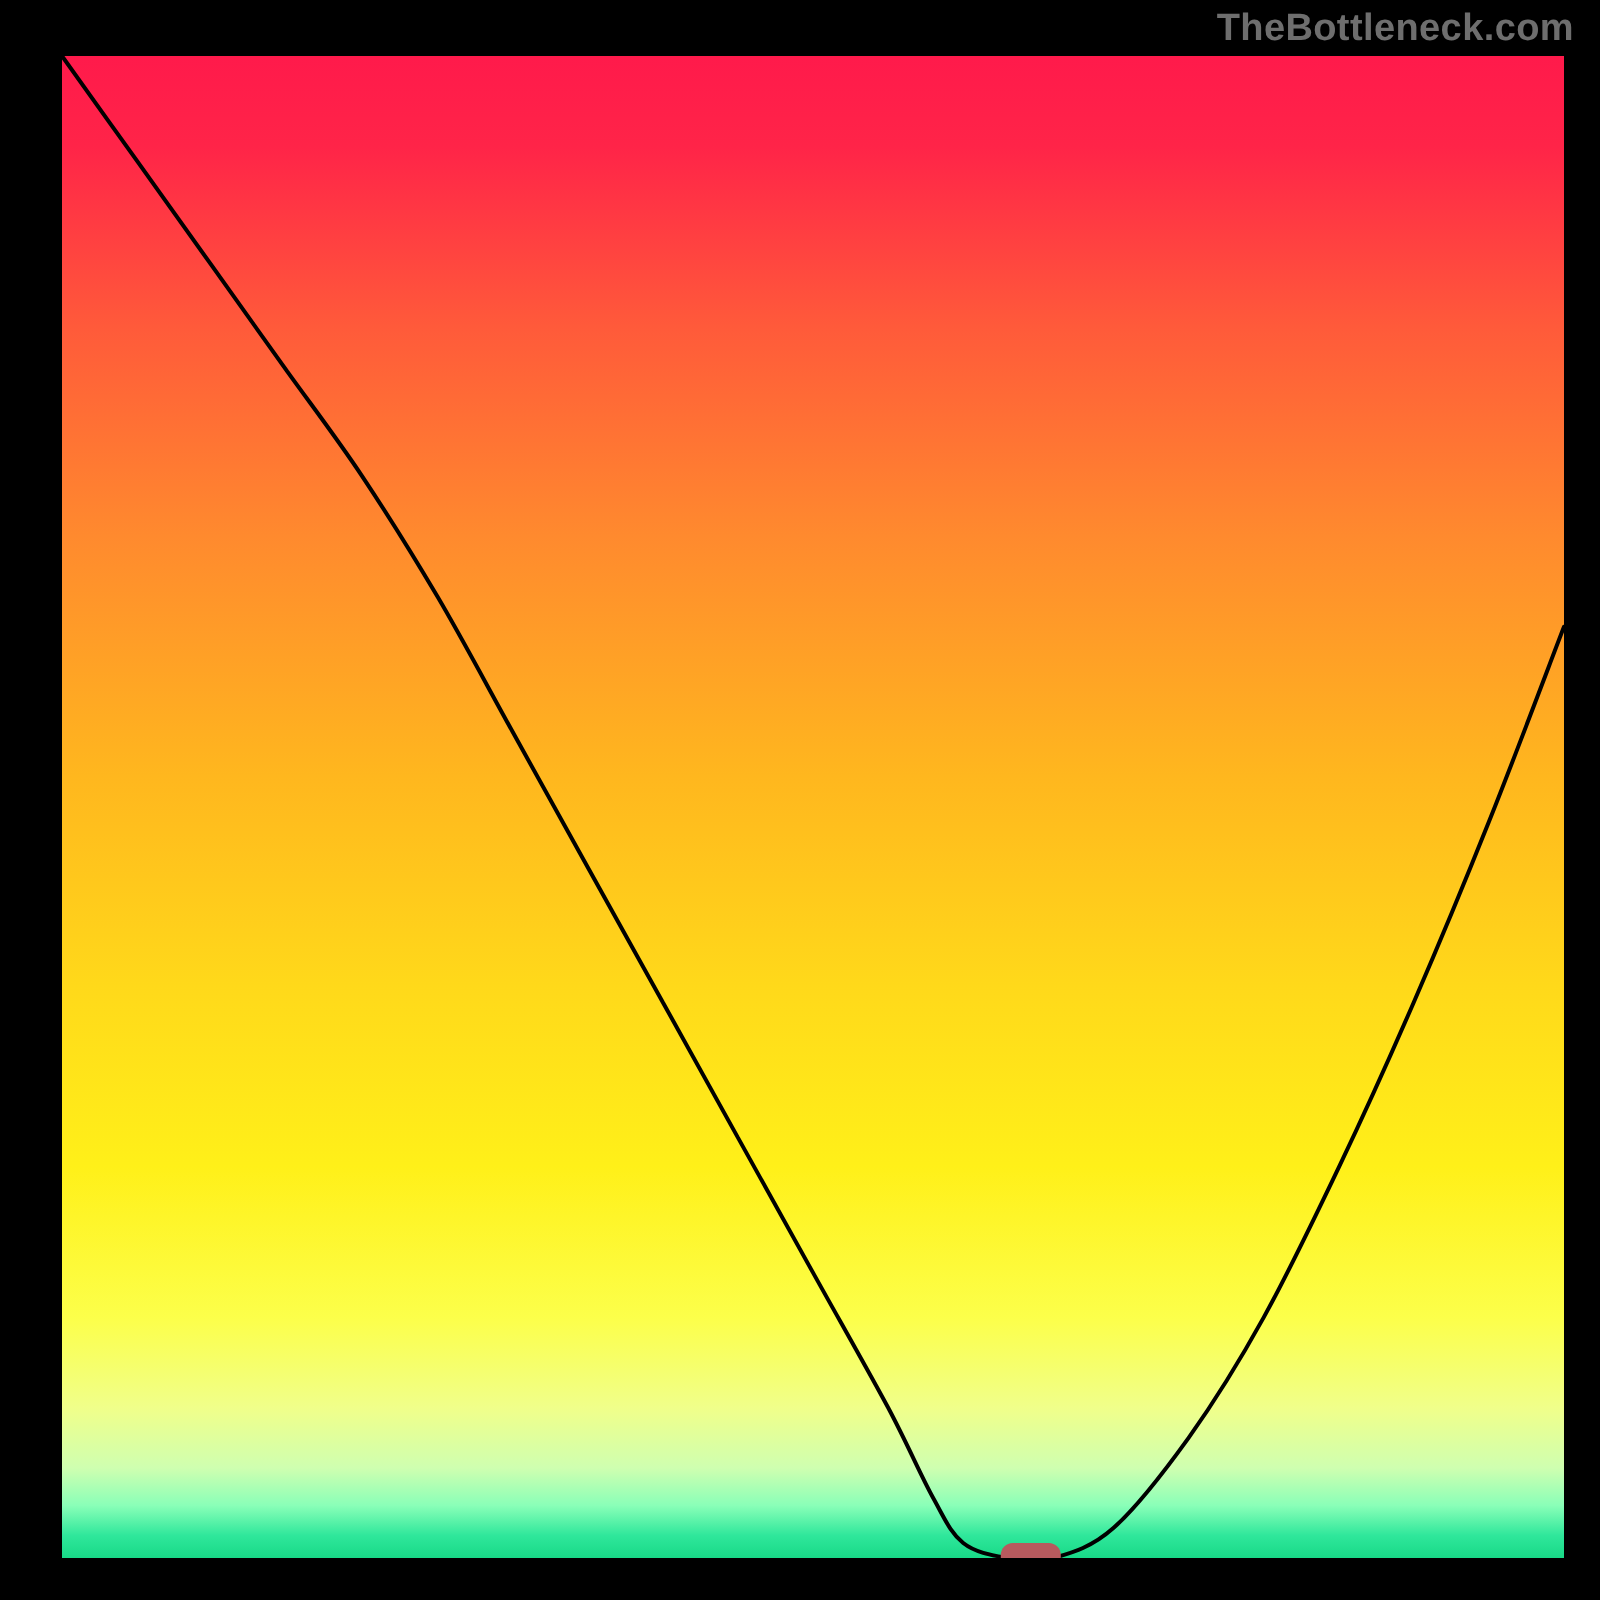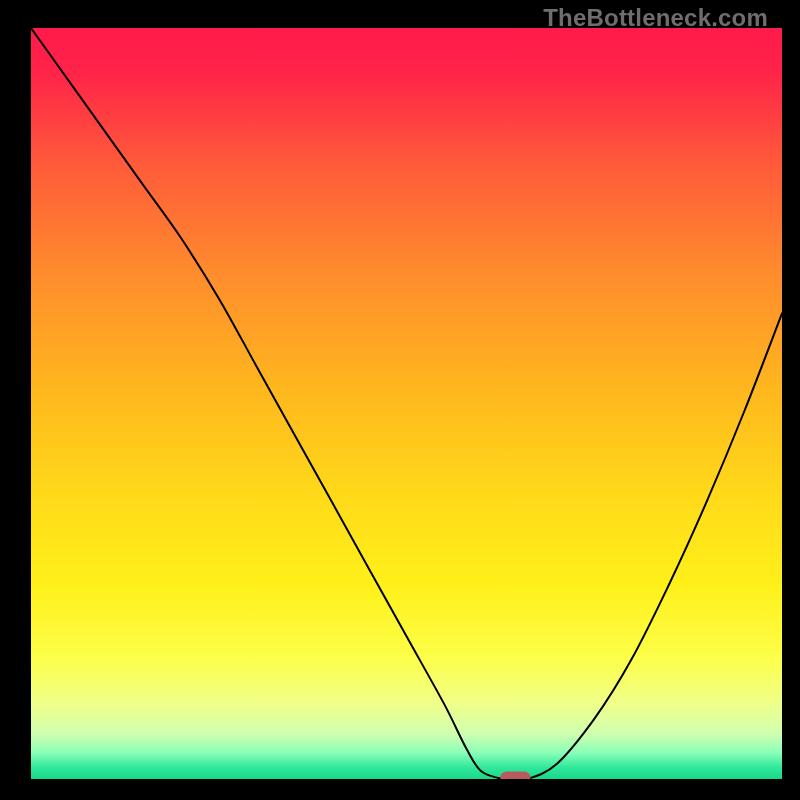--- a/index.html
+++ b/index.html
@@ -12,23 +12,23 @@
   }
   .frame {
     position: relative;
     width: 800px;
     height: 800px;
     background: #000;
   }
   .watermark {
     position: absolute;
     top: 4px;
-    right: 32px;
+    right: 13px;
     font-family: Arial, Helvetica, sans-serif;
-    font-size: 24px;
+    font-size: 19px;
     font-weight: 600;
     color: #6e6e6e;
     letter-spacing: 0.2px;
   }
   svg.plot {
     position: absolute;
     left: 31px;
     top: 28px;
     width: 751px;
     height: 751px;

